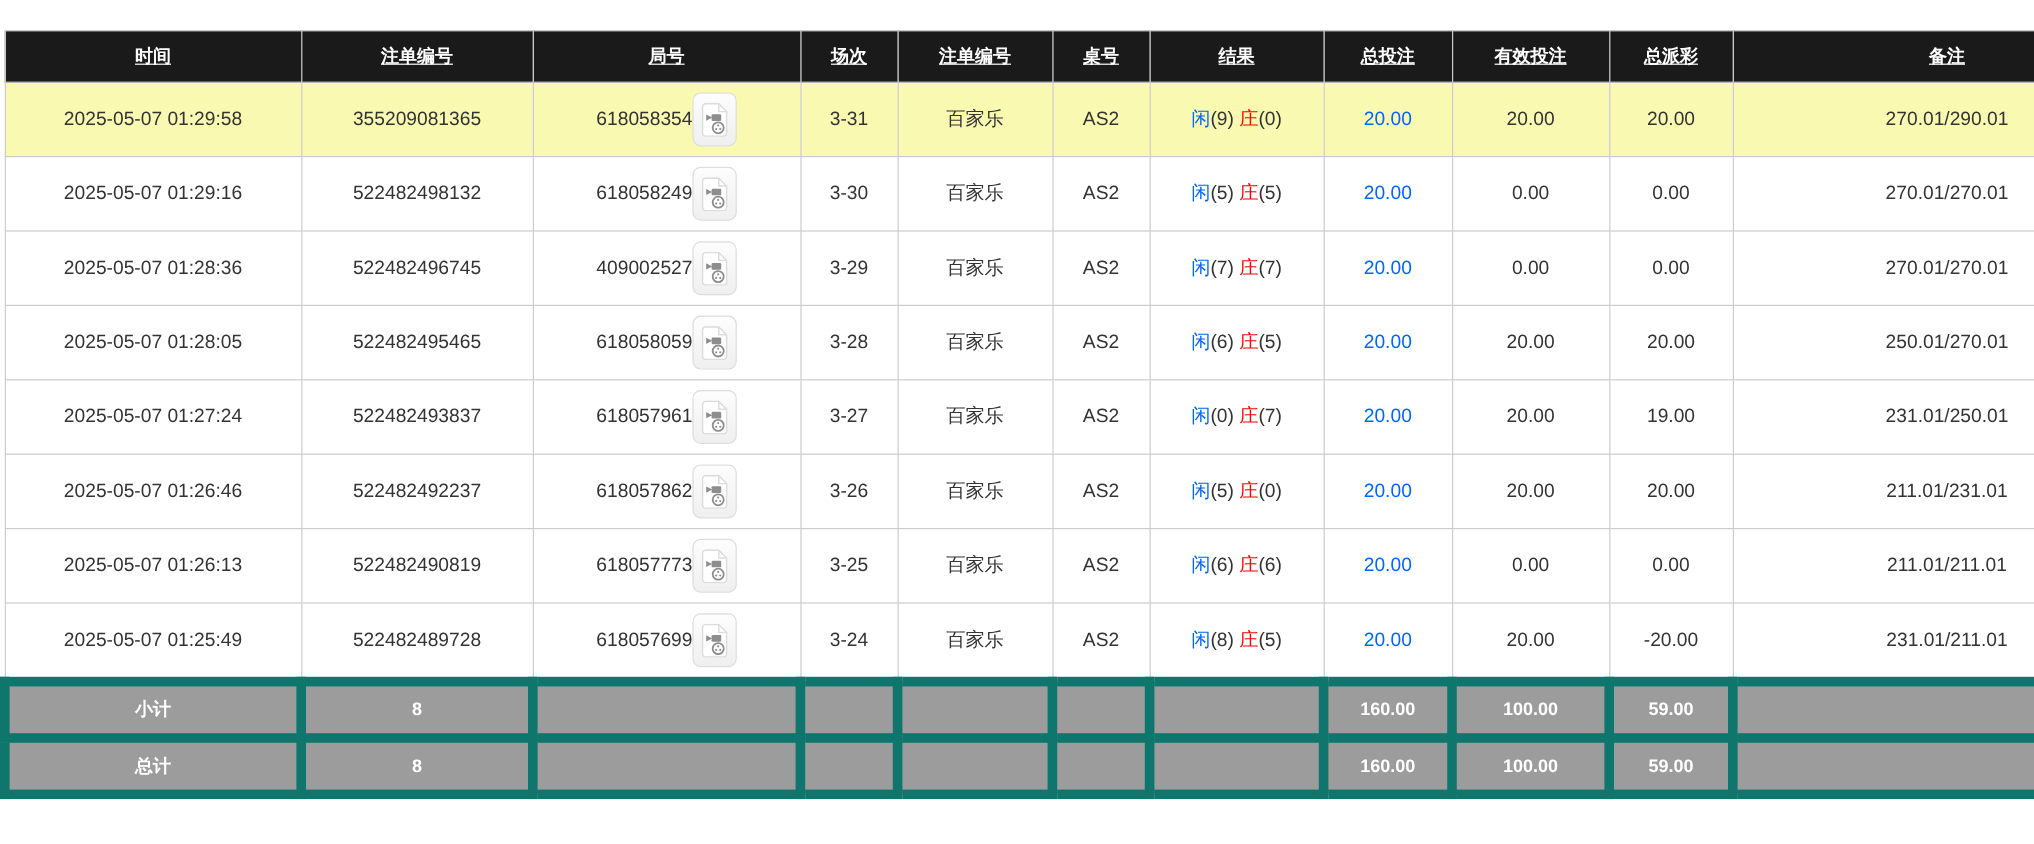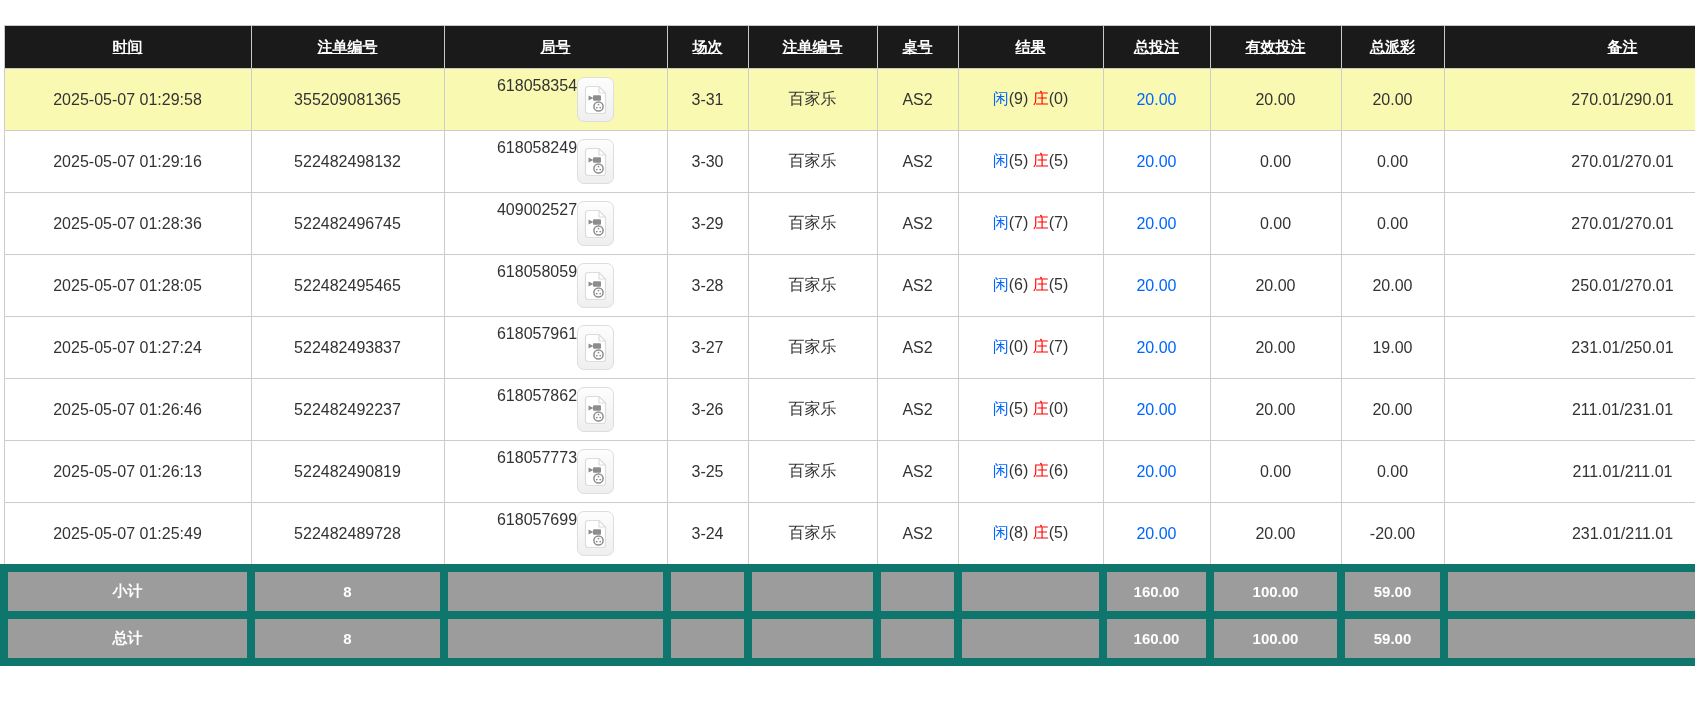--- a/index.html
+++ b/index.html
@@ -22,21 +22,21 @@
     background:#9c9c9c;color:#ffffff;font-weight:bold;font-size:15px;
     border:8px solid #0f766e;height:39px;
   }
   .col-time{width:246px}.col-bet_id{width:192px}.col-round_id{width:222px}
   .col-session{width:80px}.col-game_type{width:128px}.col-table_no{width:80px}
   .col-result{width:144px}.col-total_bet{width:106px}.col-valid_bet{width:130px}
   .col-total_payout{width:102px}.col-remark{width:356px}
   .txt-blue{color:#0066ff;}
   .txt-red{color:#ff0000;}
   .neg{color:#ff0000;}
-  .round-wrap{display:flex;align-items:flex-start;justify-content:center;gap:0;}
+  .round-wrap{display:flex;align-items:center;justify-content:center;gap:0;}
   .video-btn{
     display:inline-flex;align-items:center;justify-content:center;
     width:37px;height:45px;border:1px solid #dddddd;border-radius:7px;
     background:linear-gradient(#fdfdfd,#efefef);cursor:pointer;padding:0;
   }
   .video-btn svg{display:block;}
   .total-bet-link{cursor:pointer;}
 </style>
 </head>
 <body>

